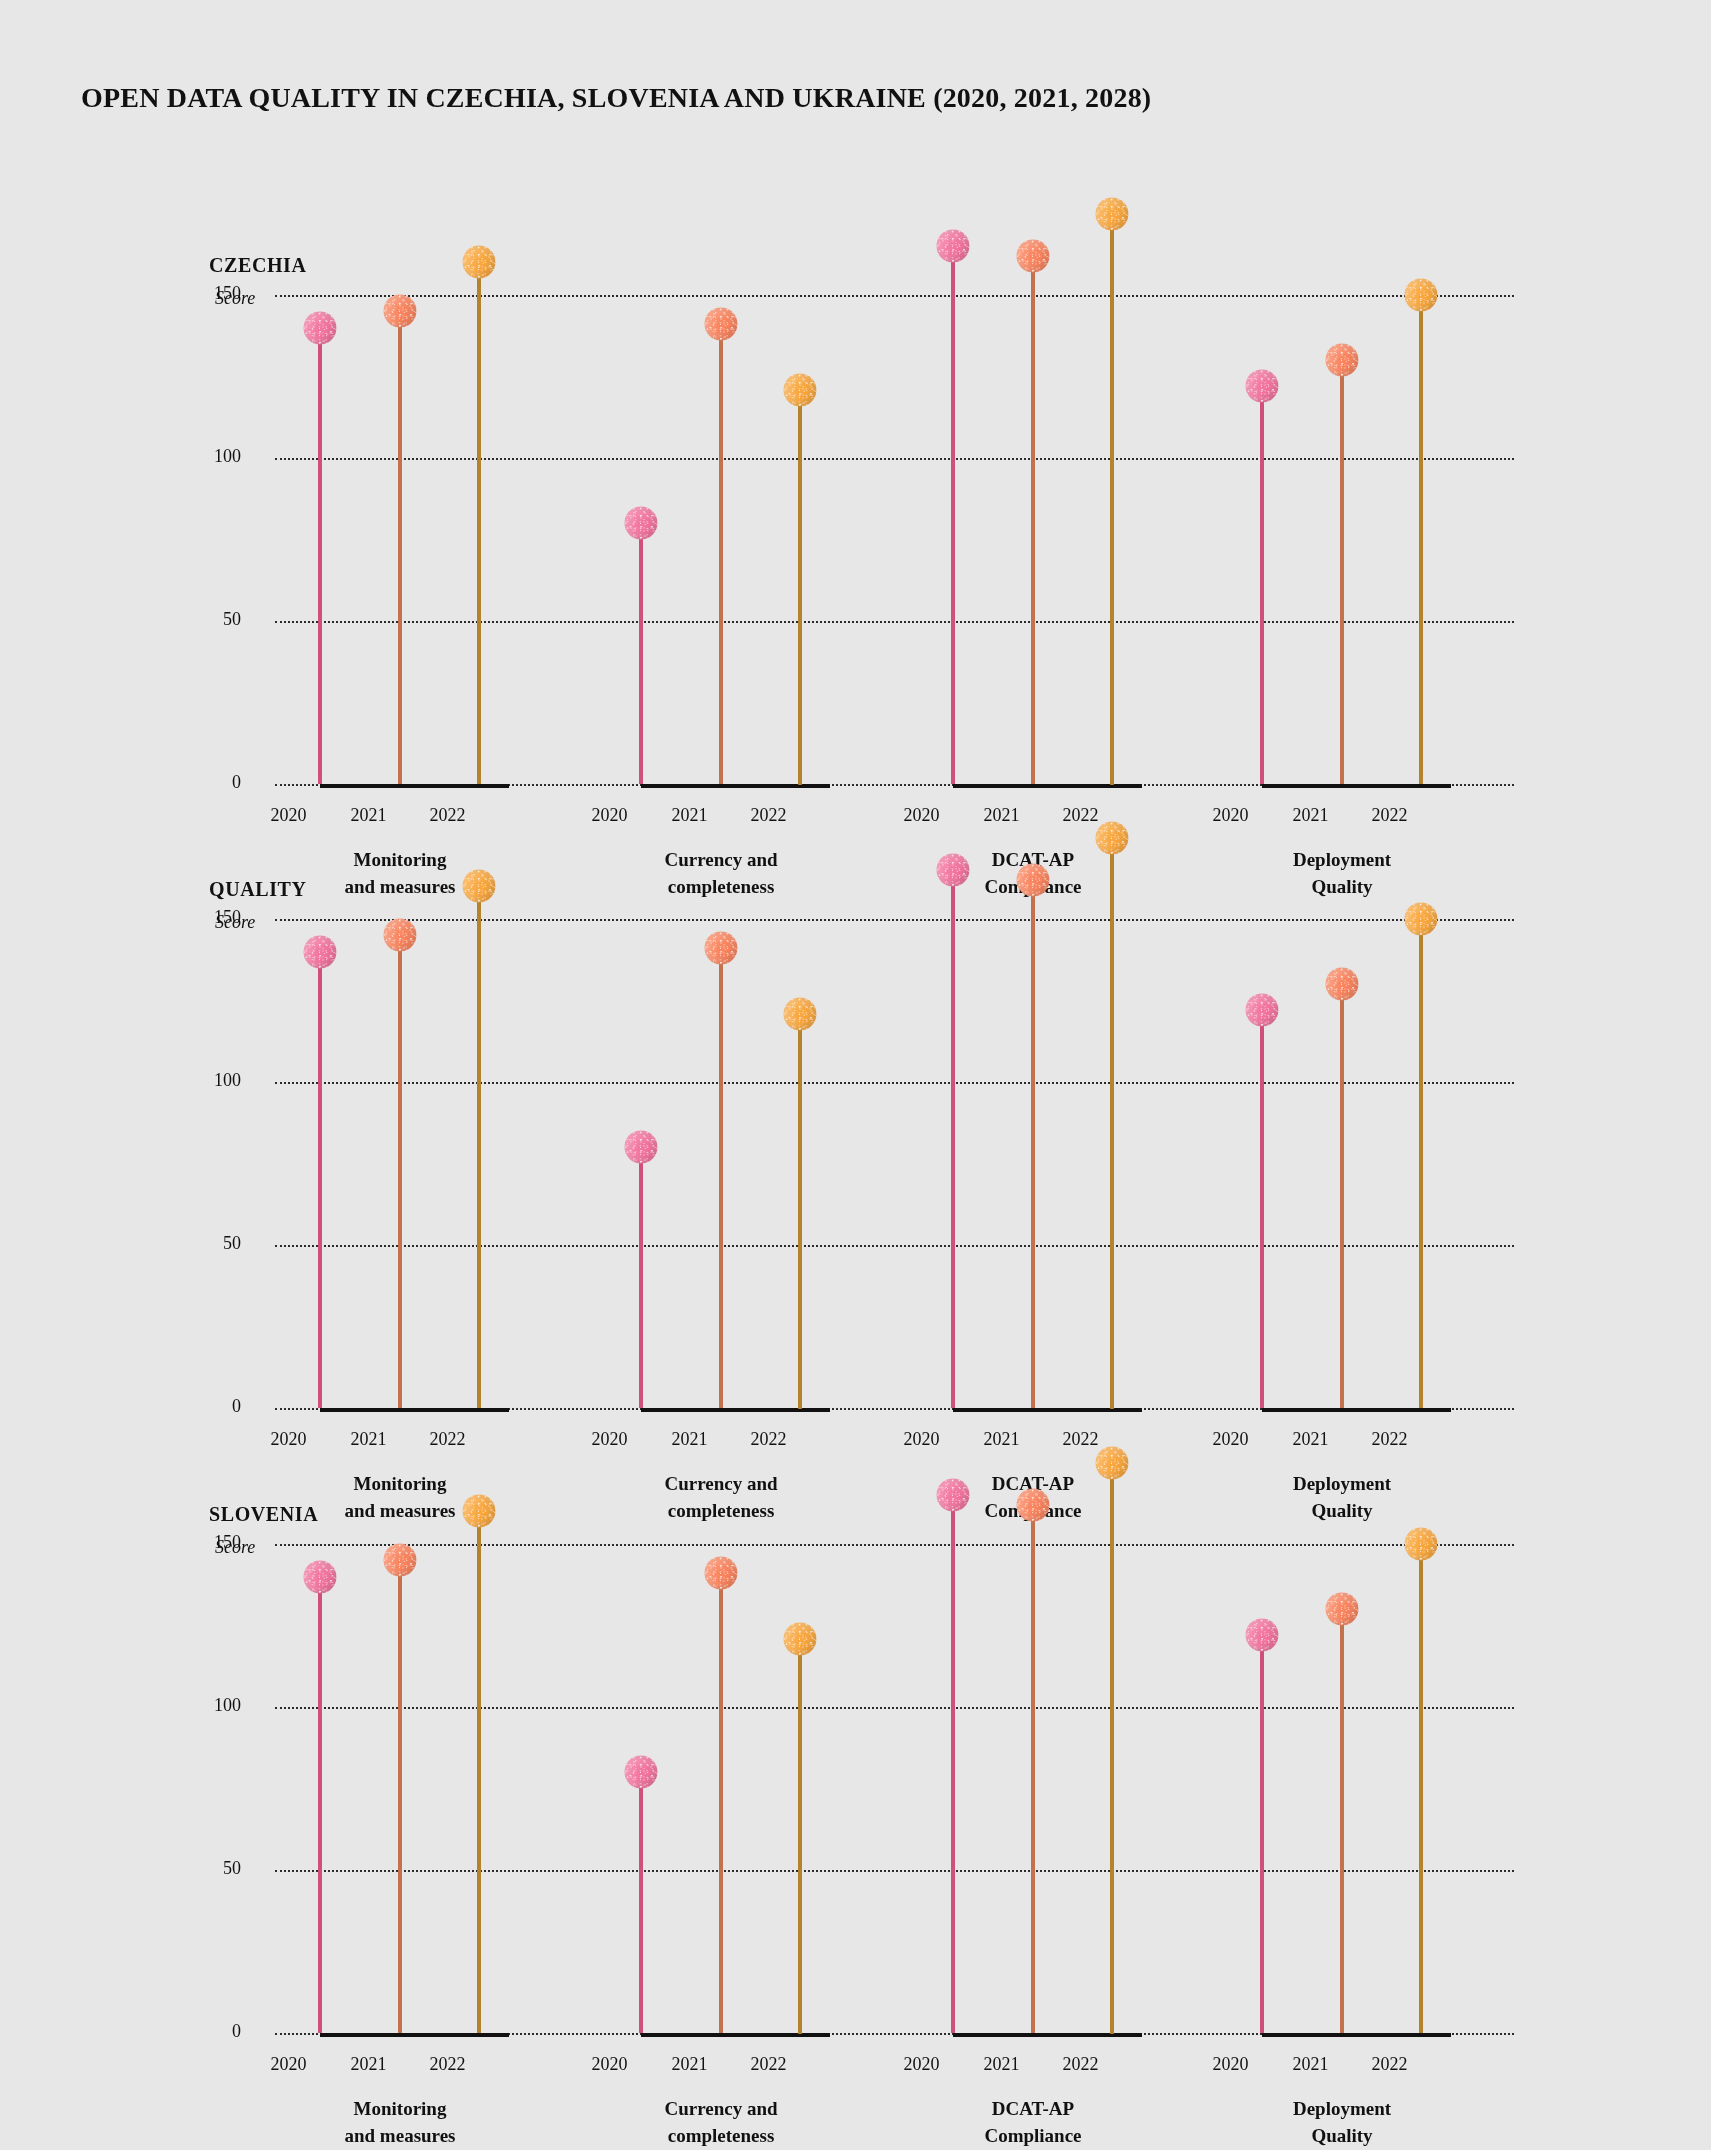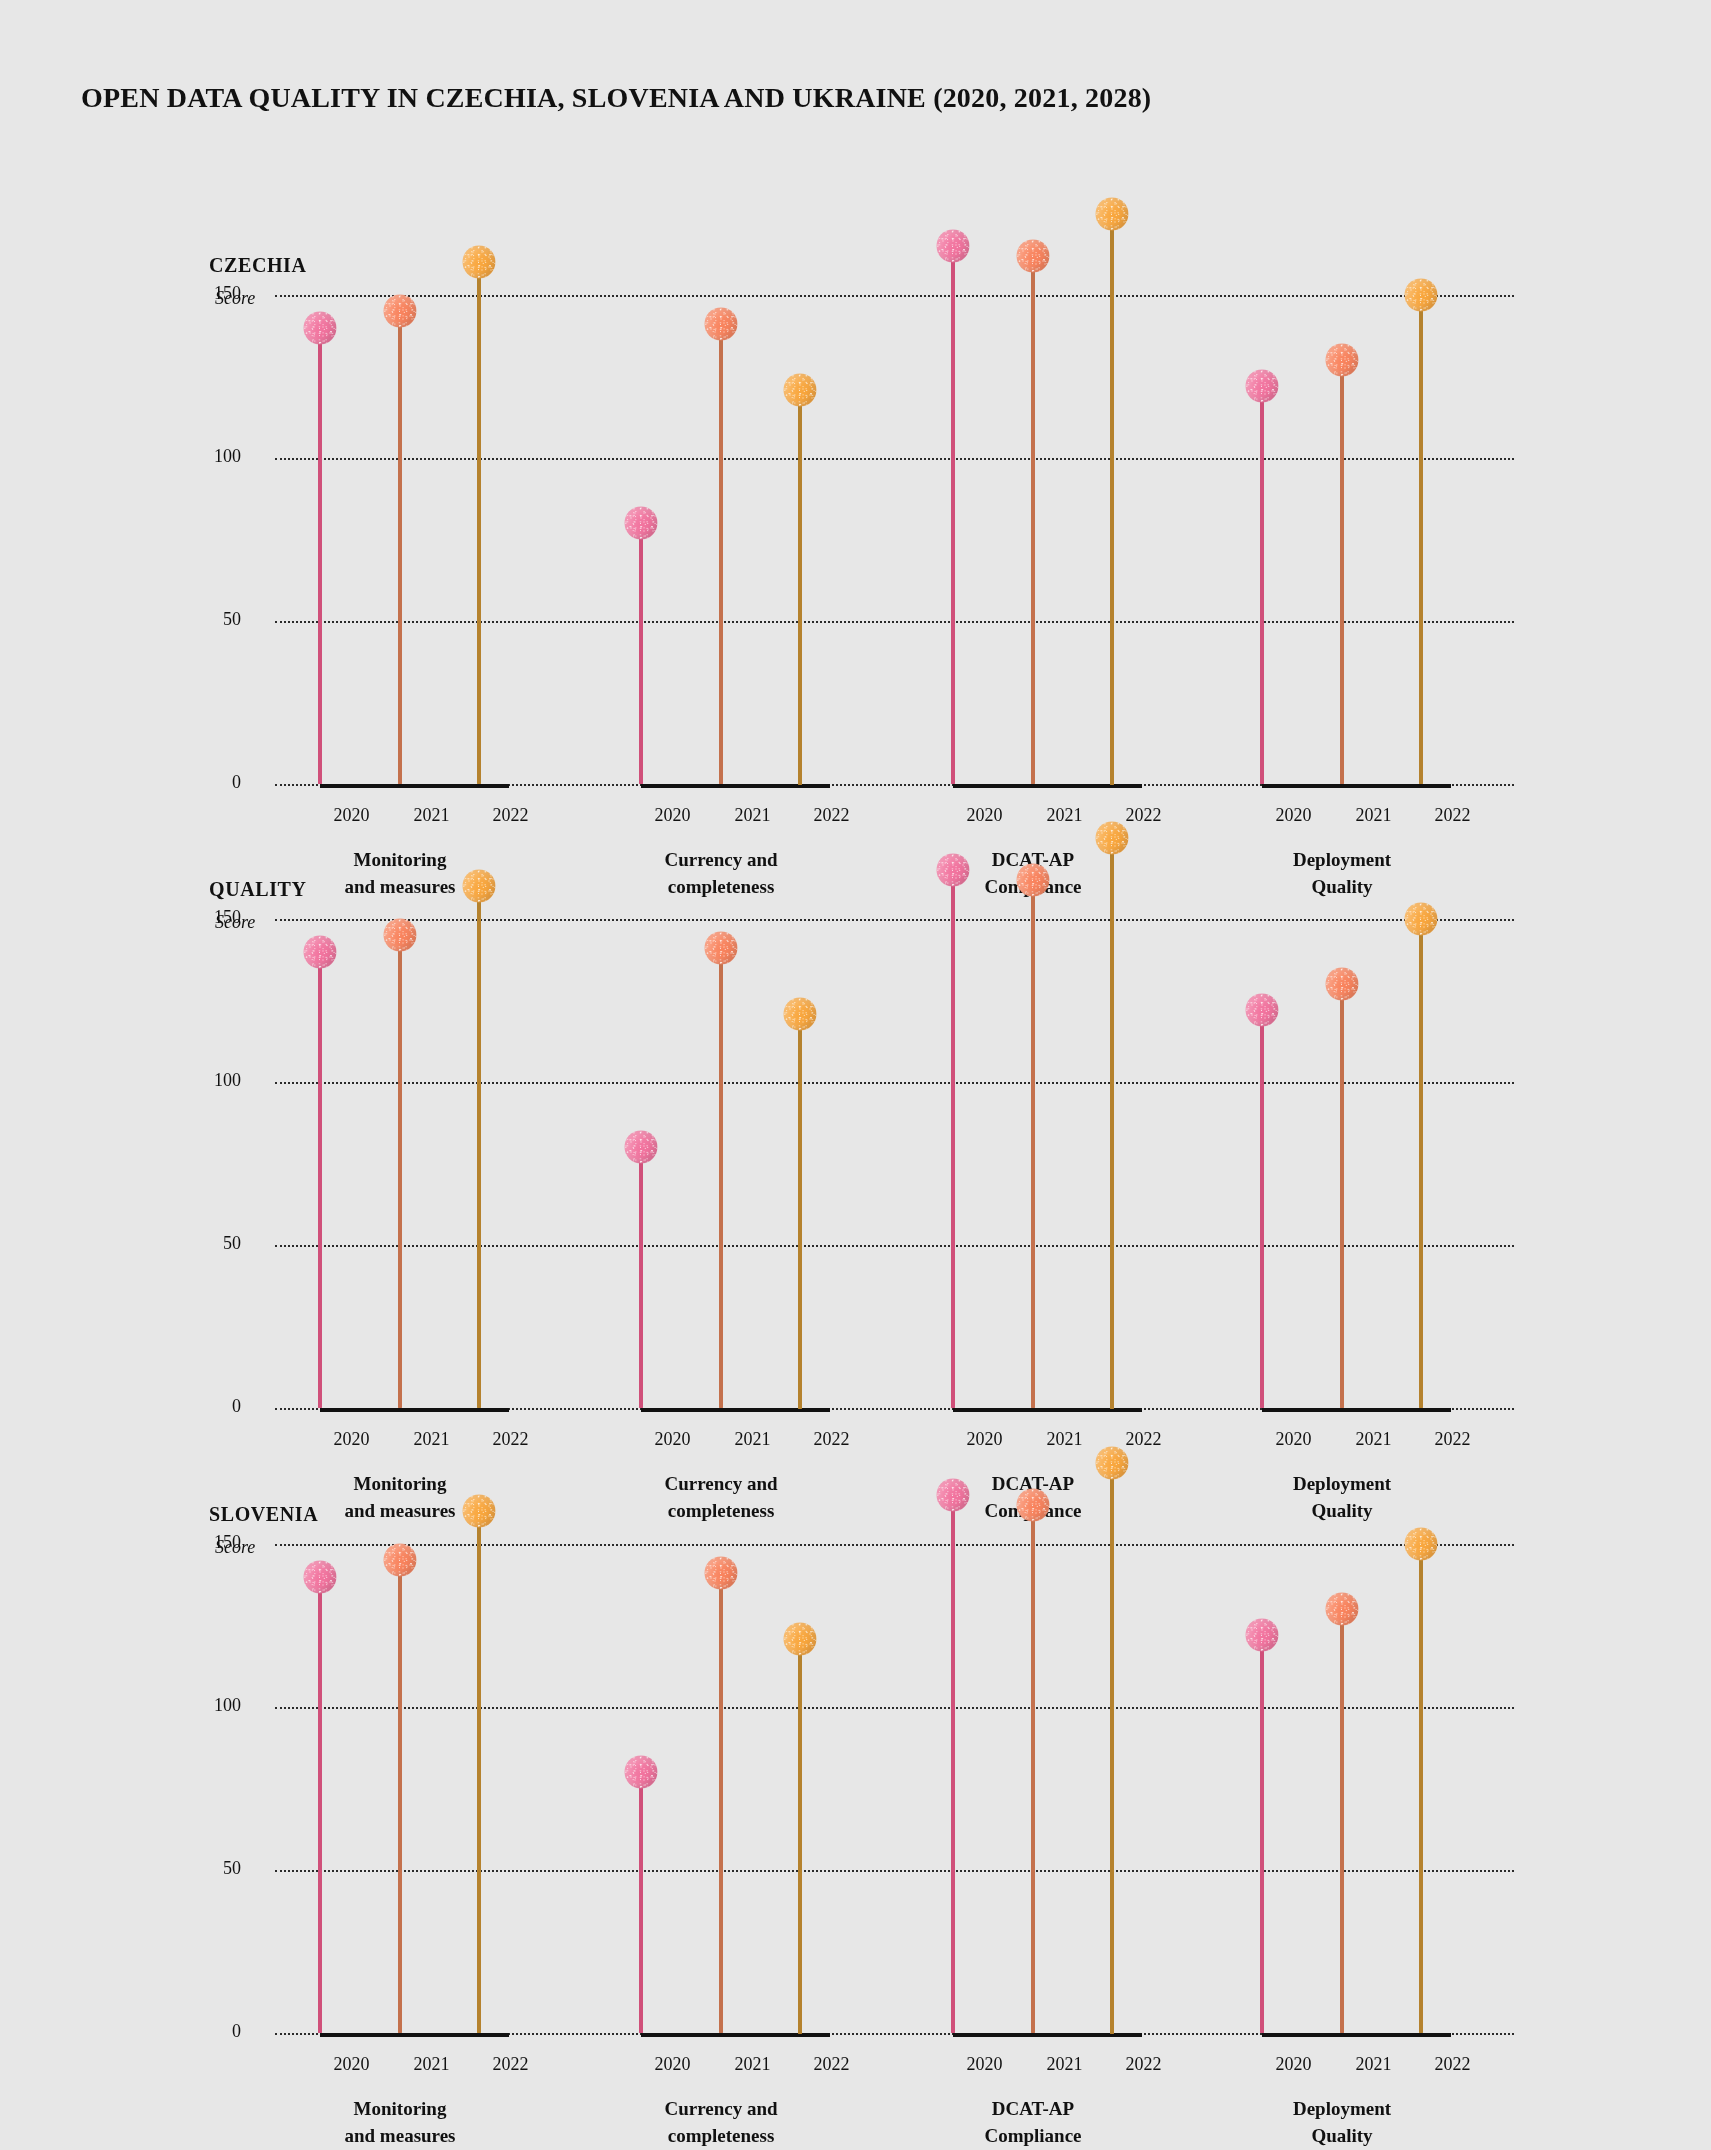--- a/index.html
+++ b/index.html
@@ -98,21 +98,21 @@
       radial-gradient(circle at 55% 85%, rgba(255,255,255,.8) 0.6px, transparent 0.7px),
       radial-gradient(circle at 88% 80%, rgba(255,255,255,.75) 0.6px, transparent 0.7px),
       radial-gradient(circle at 45% 40%, rgba(255,255,255,.75) 0.6px, transparent 0.7px);
     background-size:7.3px 7.3px, 10px 10px, 8.2px 8.2px, 11.6px 11.6px, 9px 9px, 10.8px 10.8px, 12.5px 12.5px, 6.5px 6.5px;
     opacity:.95;
   }
 
   .xtick{
     position:absolute;
     font-size:18px;
-    text-align:right;
+    text-align:left;
     width:99px;
     transform:translateX(-50%);
     white-space:nowrap;
   }
   .cat-label{
     position:absolute;
     font-size:19px;
     font-weight:bold;
     text-align:center;
     width:301px;

